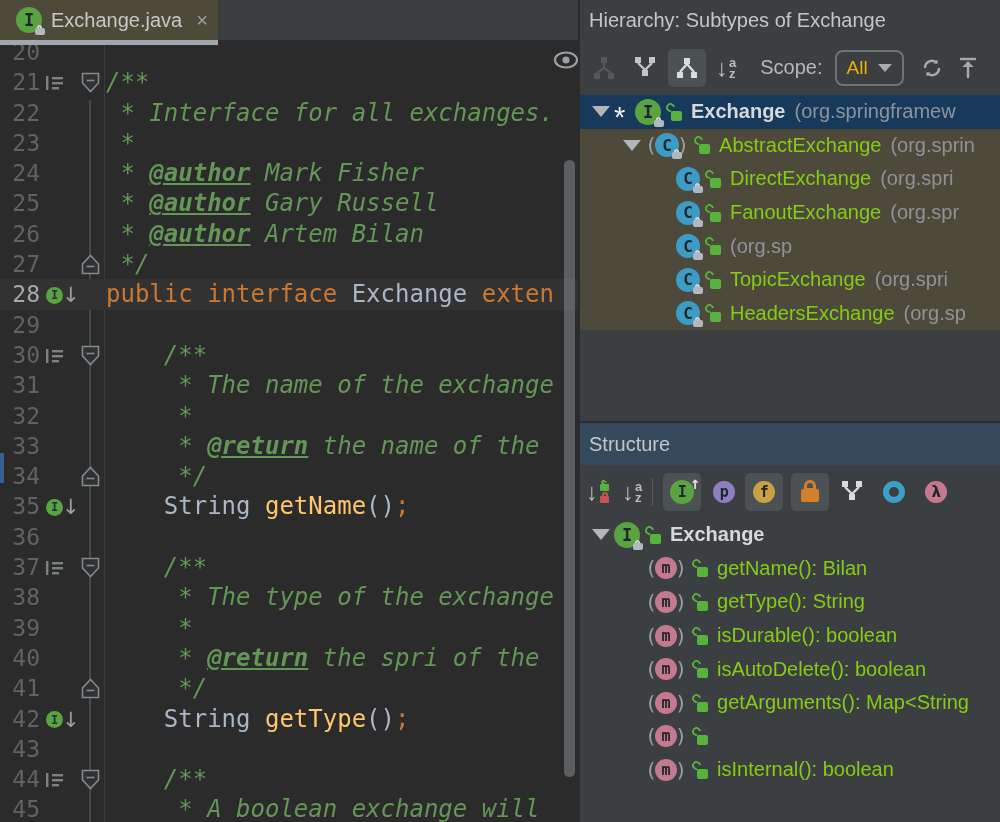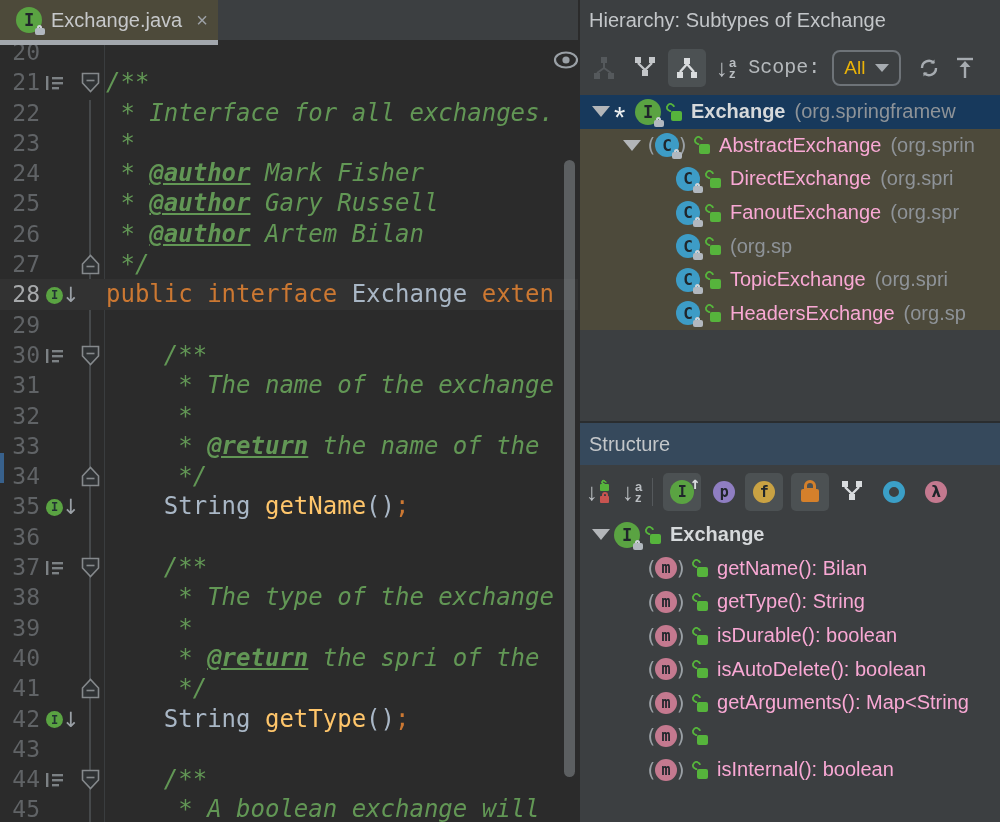--- a/index.html
+++ b/index.html
@@ -60,36 +60,36 @@
   #right{position:absolute;left:580px;top:0;width:484px;height:822px;background:#3c3f41;}
   .panel-header{height:40px;line-height:40px;padding-left:9px;color:#c3c6c9;font-size:20px;background:#3c3f41;}
   .panel-header.focused{background:#36495c;height:42px;line-height:42px;}
   .toolbar{display:flex;align-items:center;background:#3c3f41;}
   #h-toolbar{height:55px;padding-left:8px;}
   #s-toolbar{height:53px;padding-left:6px;}
   .tbtn{display:flex;align-items:center;justify-content:center;border-radius:5px;cursor:pointer;flex:none;}
   .tbtn.sel{background:#4c5153;}
   .tb-sep{width:1px;height:28px;background:#55595c;margin:0 10px;}
 
-  #scope-label{color:#b5b9bc;font-size:20px;margin-left:12px;font-family:Liberation Mono, monospace;}
+  #scope-label{color:#b5b9bc;font-size:20px;margin-left:24px;}
   #scope-combo{display:flex;align-items:center;margin-left:12px;border:2px solid #6e7378;border-radius:8px;
                height:32px;padding:0 10px;cursor:pointer;}
   #scope-value{color:#eab308;font-size:19px;margin-right:10px;}
   .dd-arrow{width:0;height:0;border-left:7px solid transparent;border-right:7px solid transparent;
             border-top:8px solid #a6abb0;}
 
   .tree{position:relative;}
   .trow{display:flex;align-items:center;height:33.6px;cursor:pointer;overflow:hidden;white-space:nowrap;}
   .trow.sel{background:#17395c;}
   .trow.lib{background:#4d4a3b;}
   .tri-slot{width:26px;flex:none;display:flex;justify-content:center;}
   .tri{width:0;height:0;border-left:9px solid transparent;border-right:9px solid transparent;
        border-top:11px solid #b3b6b9;}
   .star{color:#eceeef;font-size:29px;width:21px;line-height:10px;padding-top:10px;flex:none;}
-  .tname{color:#f9a8d4;font-size:20px;margin-left:9px;}
+  .tname{color:#84cc16;font-size:20px;margin-left:9px;}
   .trow.sel .tname,.troot .tname{color:#d6d9db;font-weight:600;}
   .tpkg{color:#8e9398;font-size:20px;margin-left:9px;}
 
   .lam{font-family:"DejaVu Sans",sans-serif;}
   .donut{width:22px;height:22px;border-radius:50%;border:6px solid #3b9fc7;box-sizing:border-box;}
   .olock{position:relative;width:20px;height:24px;}
   .olock:before{content:"";position:absolute;left:4px;top:0;width:12px;height:11px;border:3px solid #d4802b;
                 border-radius:6px 6px 0 0;box-sizing:border-box;}
   .olock:after{content:"";position:absolute;left:1px;top:9px;width:18px;height:13px;background:#d4802b;border-radius:2px;}
   .sort-letters{display:flex;flex-direction:column;color:#b9bdc1;font-size:13px;font-weight:bold;line-height:11px;margin-left:1px;}

